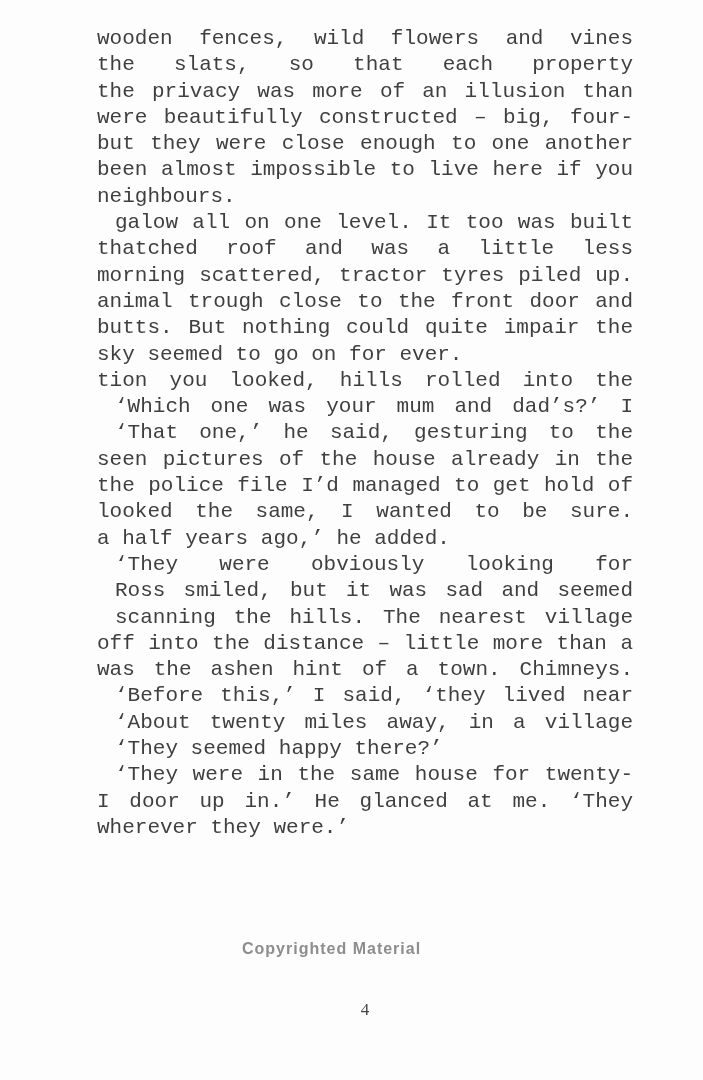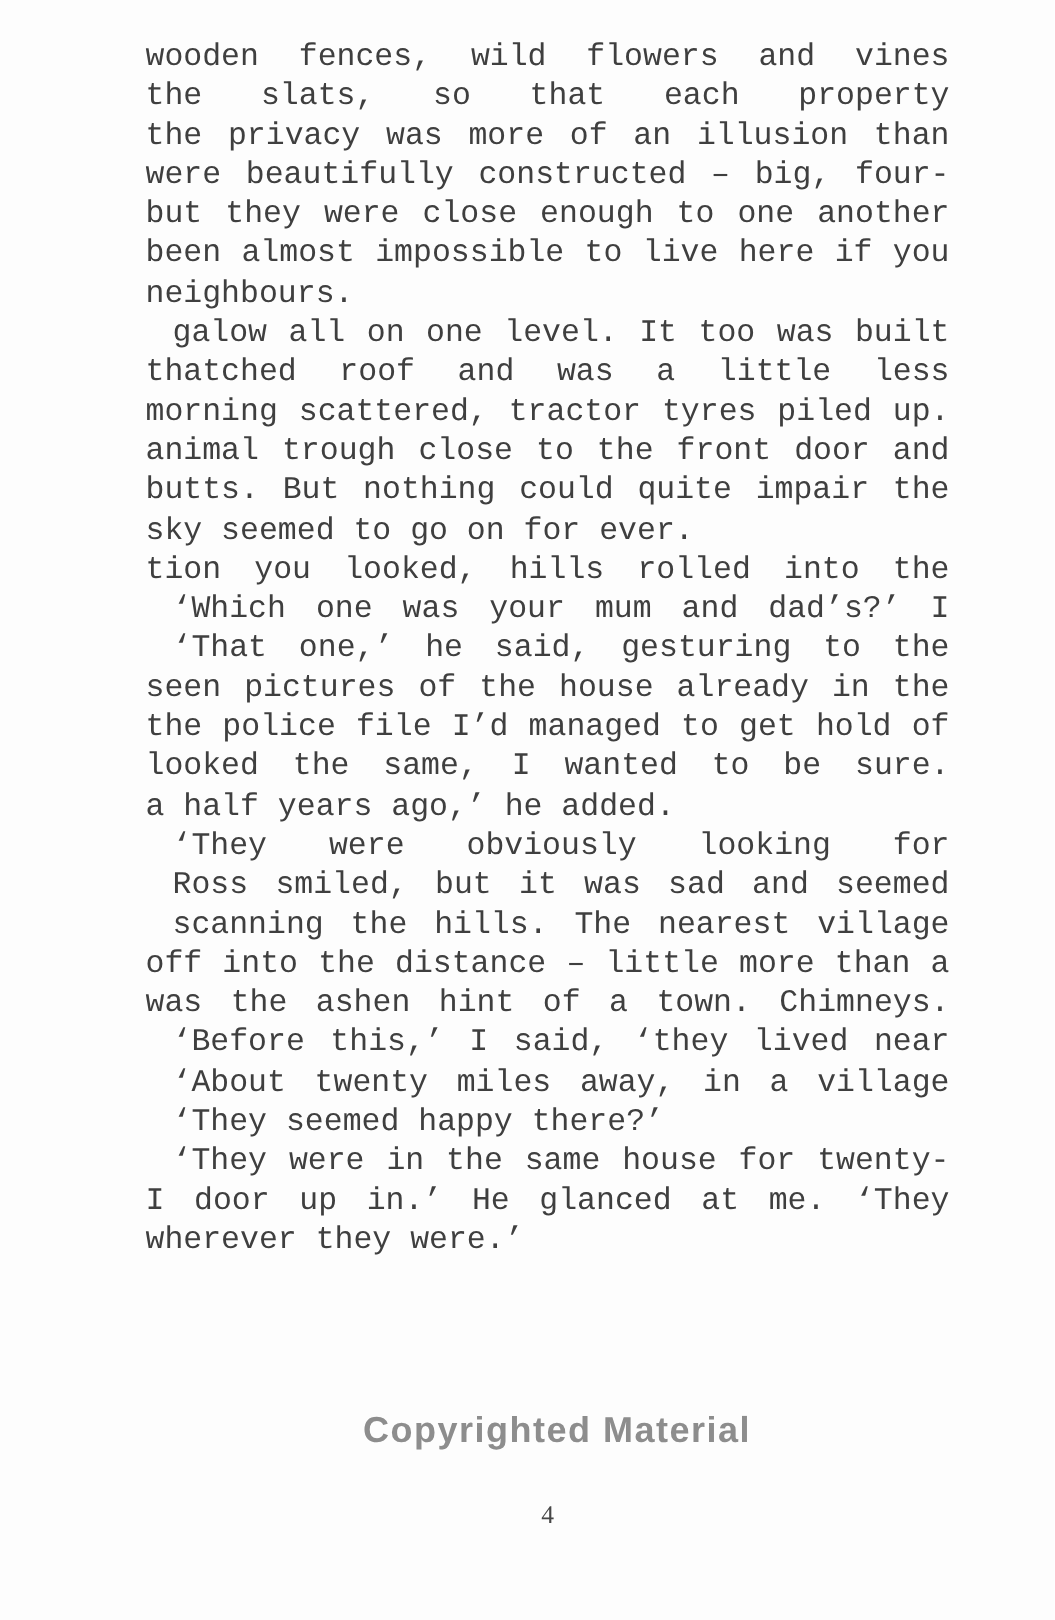--- a/index.html
+++ b/index.html
@@ -43,21 +43,21 @@
   }
   .para.indent .line:first-child {
     text-indent: 18px;
   }
   .watermark {
     position: absolute;
     left: 242px;
     top: 940px;
     font-family: "Liberation Sans", sans-serif;
     font-weight: bold;
-    font-size: 24px;
+    font-size: 16px;
     letter-spacing: 1px;
     color: #8e8e8e;
     mix-blend-mode: multiply;
     white-space: nowrap;
   }
   .page-number {
     position: absolute;
     left: 97px;
     top: 1000px;
     width: 536px;

